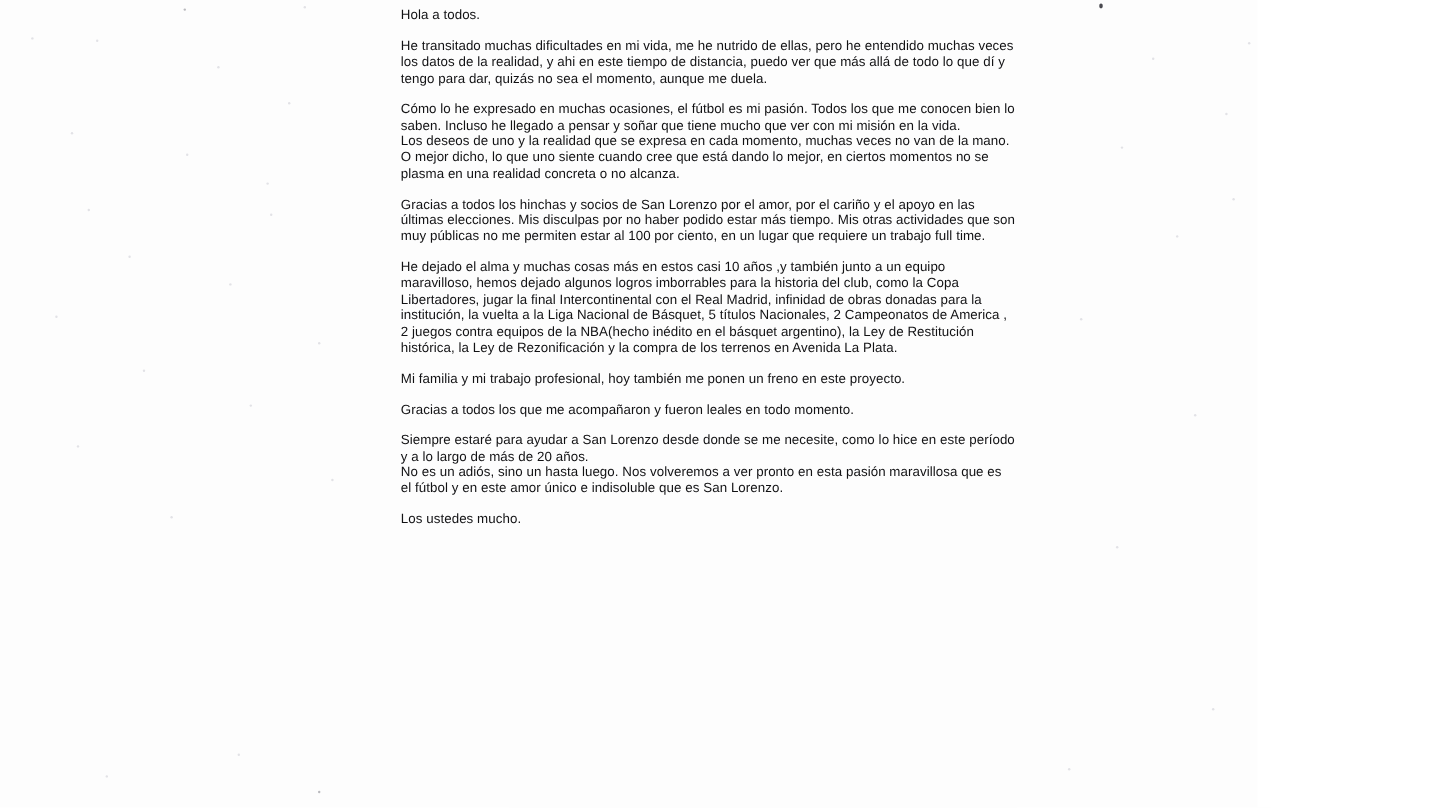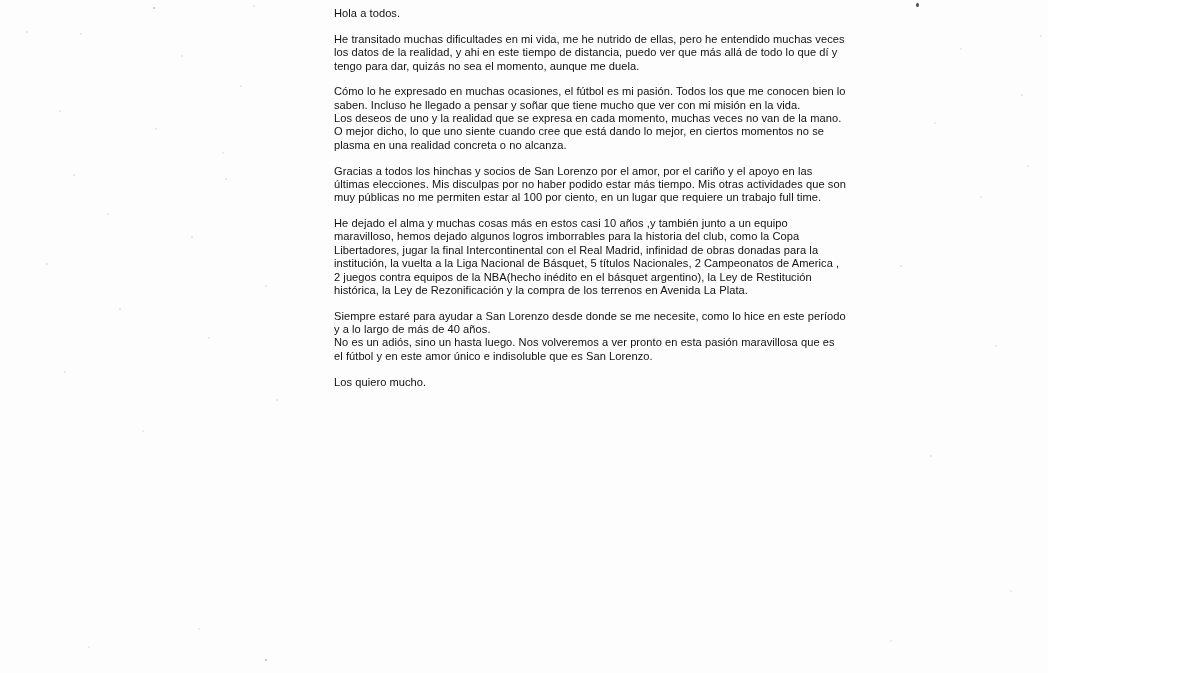--- a/index.html
+++ b/index.html
@@ -113,18 +113,20 @@
     <span class="speck soft" style="left:890px;top:640px;width:2px;height:2px;"></span>
   </div>
 
   <article id="letter-body">
     <p class="para">Hola a todos.</p>
     <p class="para">He transitado muchas dificultades en mi vida, me he nutrido de ellas, pero he entendido muchas veces los datos de la realidad, y ahi en este tiempo de distancia, puedo ver que más allá de todo lo que dí y tengo para dar, quizás no sea el momento, aunque me duela.</p>
     <p class="para">Cómo lo he expresado en muchas ocasiones, el fútbol es mi pasión. Todos los que me conocen bien lo saben. Incluso he llegado a pensar y soñar que tiene mucho que ver con mi misión en la vida.
 Los deseos de uno y la realidad que se expresa en cada momento, muchas veces no van de la mano. O mejor dicho, lo que uno siente cuando cree que está dando lo mejor, en ciertos momentos no se plasma en una realidad concreta o no alcanza.</p>
     <p class="para">Gracias a todos los hinchas y socios de San Lorenzo por el amor, por el cariño y el apoyo en las últimas elecciones. Mis disculpas por no haber podido estar más tiempo. Mis otras actividades que son muy públicas no me permiten estar al 100 por ciento, en un lugar que requiere un trabajo full time.</p>
     <p class="para">He dejado el alma y muchas cosas más en estos casi 10 años ,y también junto a un equipo maravilloso, hemos dejado algunos logros imborrables para la historia del club, como la Copa Libertadores, jugar la final Intercontinental con el Real Madrid, infinidad de obras donadas para la institución, la vuelta a la Liga Nacional de Básquet, 5 títulos Nacionales, 2 Campeonatos de America , 2 juegos contra equipos de la NBA(hecho inédito en el básquet argentino), la Ley de Restitución histórica, la Ley de Rezonificación y  la compra de los terrenos en Avenida La Plata.</p>
-    <p class="para">Siempre estaré para ayudar a San Lorenzo desde donde se me necesite, como lo hice en este período y a lo largo de más de 40 años.
+    <p class="para">Mi familia y mi trabajo profesional, hoy también me ponen un freno en este proyecto.</p>
+    <p class="para">Gracias a todos los que me acompañaron y fueron leales en todo momento.</p>
+    <p class="para">Siempre estaré para ayudar a San Lorenzo desde donde se me necesite, como lo hice en este período y a lo largo de más de 20 años.
 No es un adiós, sino un hasta luego. Nos volveremos a ver pronto en esta pasión maravillosa que es el fútbol y en este amor único e indisoluble que es San Lorenzo.</p>
-    <p class="para">Los quiero mucho.</p>
+    <p class="para">Los ustedes mucho.</p>
   </article>
 
 </div>
 
 </body></html>

